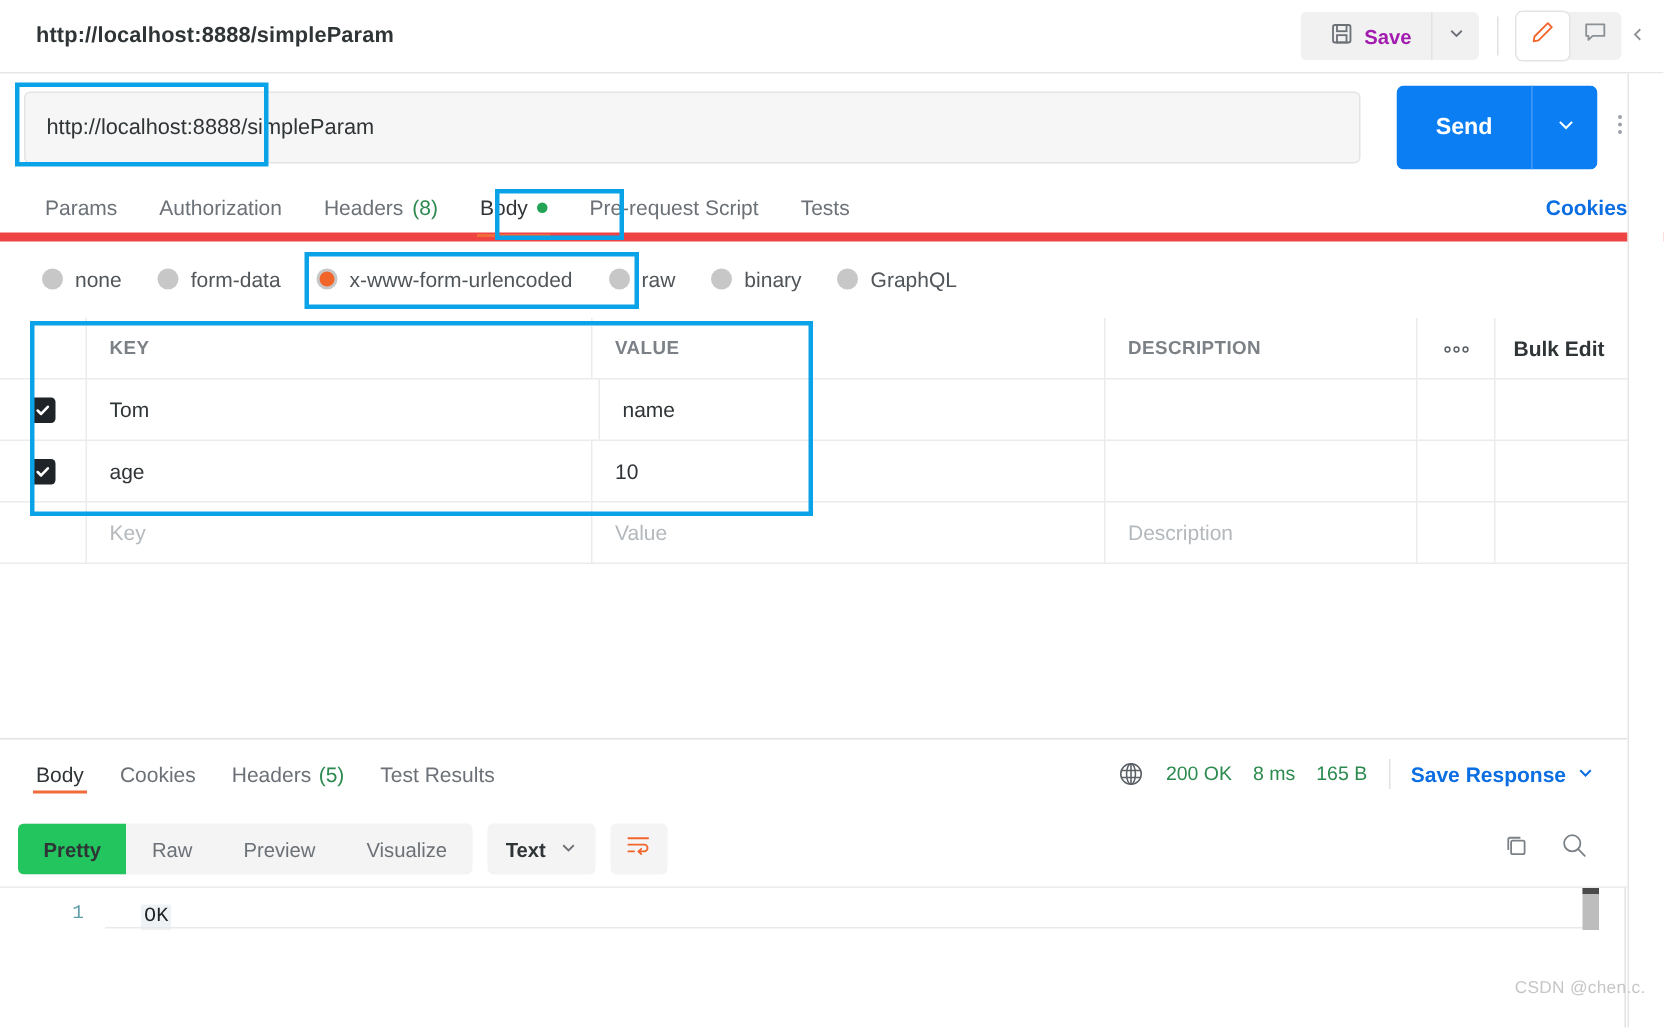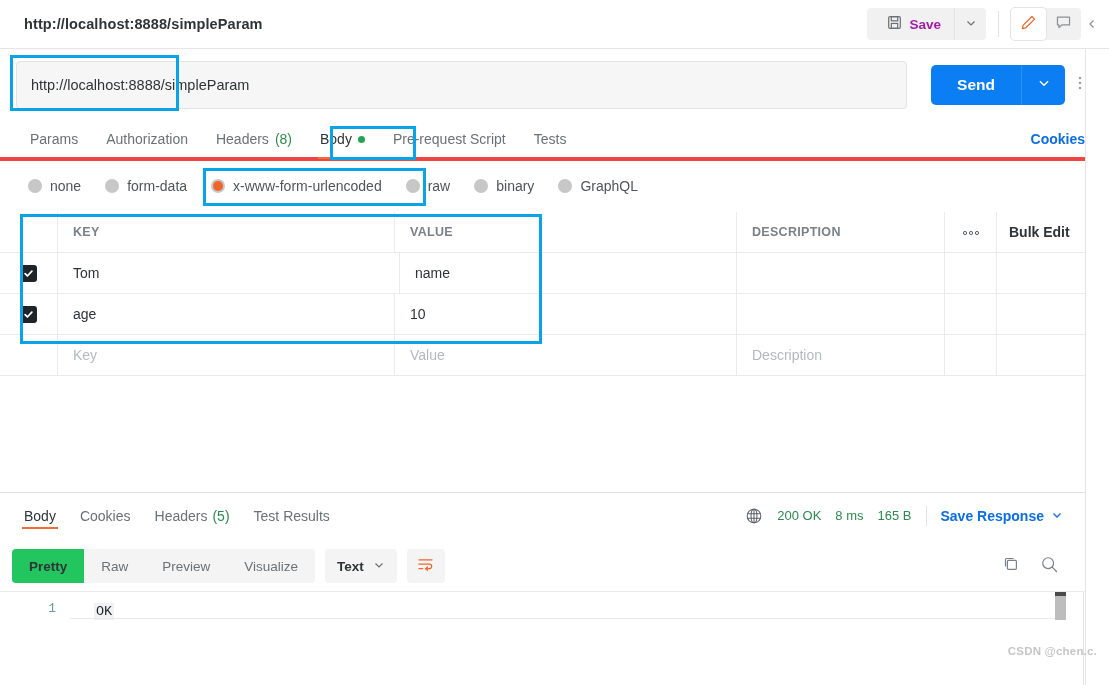--- a/index.html
+++ b/index.html
@@ -52,38 +52,38 @@
   .method {
     width:160px; display:flex; align-items:center; justify-content:space-between;
     padding:0 16px 0 18px; border-right:1px solid #e4e4e4;
     font-size:14.5px; font-weight:700; color:#2f3437; cursor:pointer;
   }
   .url-input {
     flex:1; display:flex; align-items:center; padding:0 14px;
     font-size:14.5px; color:#2f3437; background:transparent; border:none; outline:none;
     font-family:"Liberation Sans", sans-serif;
   }
-  .send-group { display:flex; align-items:stretch; height:40px; margin-left:24px; border-radius:5px; overflow:hidden; }
+  .send-group { display:flex; align-items:stretch; height:56px; margin-left:24px; border-radius:5px; overflow:hidden; }
   .send-btn {
     background:#0b7ef4; color:#fff; border:none; padding:0 26px;
     font-size:15.5px; font-weight:700; cursor:pointer; font-family:"Liberation Sans", sans-serif;
   }
   .send-caret {
     background:#0b7ef4; width:44px; display:flex; align-items:center; justify-content:center;
     border-left:1px solid #2e90f5; cursor:pointer;
   }
   .kebab-right {
     width:26px; display:flex; align-items:center; justify-content:center; margin-left:2px; cursor:pointer;
   }
 
   
   .reqtabs {
     position:absolute; left:0; top:121px; width:1109px; height:40px;
     display:flex; align-items:center; padding:0 16px;
-    border-bottom:4px solid #ef4444;
+    border-bottom:6px solid #ef4444;
   }
   .rtab {
     position:relative; font-size:14px; color:#6b7177; padding:0 14px; height:40px;
     display:flex; align-items:center; gap:6px; cursor:pointer; white-space:nowrap;
   }
   .rtab:first-child { padding-left:14px; }
   .rtab.active { color:#2f3437; }
   .rtab.active::after {
     content:""; position:absolute; left:12px; right:12px; bottom:0; height:2px; background:#f26b3a;
   }
@@ -186,22 +186,22 @@
   .code-underline { position:absolute; left:0; right:22px; top:26px; height:1px; background:#e9e9e9; }
   .scrollthumb { position:absolute; right:19px; top:0px; width:11px; height:28px; background:#bdbdbd; }
   .scrollcap   { position:absolute; right:19px; top:0px; width:11px; height:4px; background:#4a4a4a; }
   .vline-right { position:absolute; right:1px; top:0; width:1px; height:94px; background:#e2e2e2; }
 
   
   .right-rail { position:absolute; left:1085px; top:49px; width:24px; height:636px; border-left:1px solid #e6e6e6; background:#fff; }
 
   
   .watermark {
-    position:absolute; right:12px; bottom:28px; font-size:11.5px; color:#c6c6c6;
-    letter-spacing:0.2px; user-select:none;font-weight:bold;
+    position:absolute; right:12px; bottom:20px; font-size:11.5px; color:#c6c6c6;
+    letter-spacing:0.2px; user-select:none;
   }
 </style>
 </head>
 <body>
 
 <div class="app">
 
   <div class="topbar">
     <div class="req-title">http://localhost:8888/simpleParam</div>
     <div class="topbar-right">

